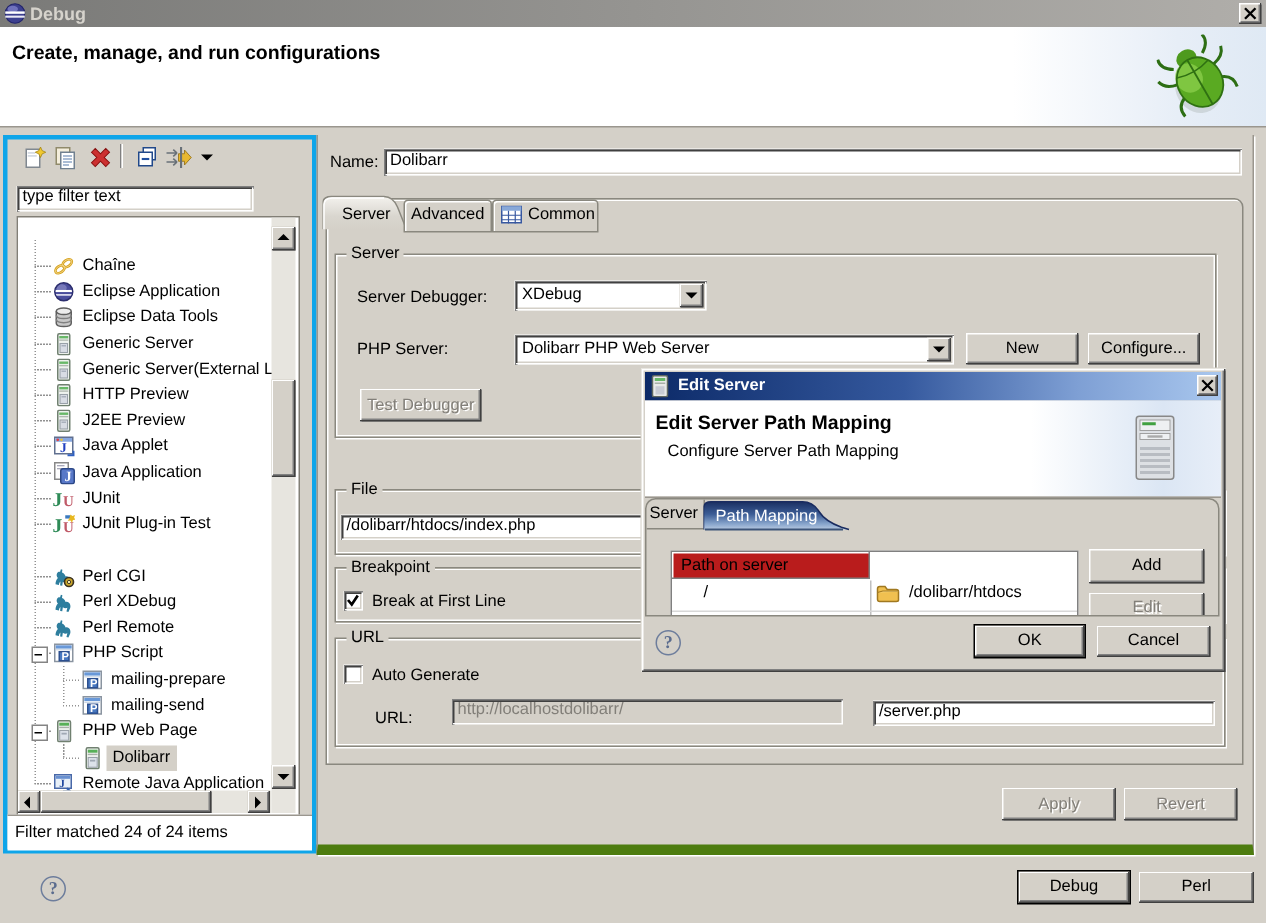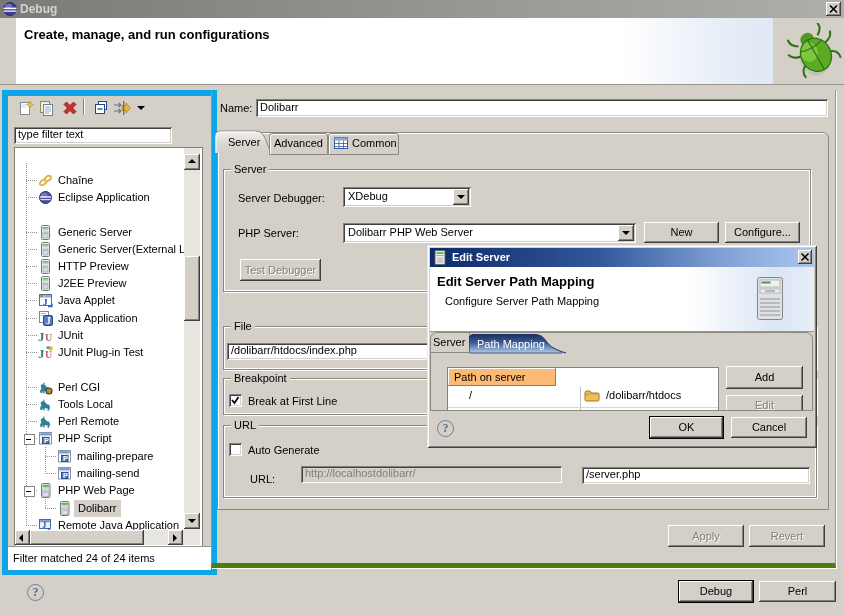--- a/index.html
+++ b/index.html
@@ -28,21 +28,21 @@
       <rect x="0.5" y="8.4" width="13" height="1.4" fill="#e8e8f4"></rect>
     </svg>
  <div class="ab" style="left:20px;top:2px;font-weight:bold;font-size:12px;color:#d6d3cc">Debug</div>
  <div class="xbtn" style="left:826px;top:2px;width:15px;height:14px">
   <svg width="15" height="14">
         <path d="M4 3.5 L11 10.5 M11 3.5 L4 10.5" stroke="#000" stroke-width="1.6"></path>
       </svg>
  </div>
 </div>
 
-<div class="ab" style="left:16px;top:18px;width:757px;height:66px;background:linear-gradient(90deg,#ffffff 0%,#ffffff 80%,#e7eef7 93%,#dfe9f4 100%)">
+<div class="ab" style="left:0;top:18px;width:844px;height:66px;background:linear-gradient(90deg,#ffffff 0%,#ffffff 80%,#e7eef7 93%,#dfe9f4 100%)">
  <div class="ab" style="left:8px;top:9px;font-weight:bold;font-size:13px">Create, manage, and run configurations</div>
  <svg class="ab" style="left:771px;top:5px" width="57" height="58" viewBox="0 0 57 58">
   <g transform="rotate(-30 28 30)">
    <ellipse cx="25" cy="35" rx="15" ry="17" fill="#98a29a" opacity="0.3"></ellipse>
    <g stroke="#2d6e14" stroke-width="2" fill="none">
     <path d="M17 16 C12 13 10 9 11 5"></path>
           <path d="M14 26 C8 25 5 22 4 18"></path>
           <path d="M14 36 C9 38 7 42 8 47"></path>
     <path d="M39 16 C44 13 46 9 45 5"></path>
           <path d="M42 26 C48 25 51 22 52 18"></path>
@@ -52,21 +52,21 @@
    <ellipse cx="28" cy="32" rx="15" ry="17" fill="#5aaa22"></ellipse>
    <ellipse cx="23" cy="26" rx="9" ry="10" fill="#8ed24e" opacity="0.7"></ellipse>
    <path d="M28 15 L28 49" stroke="#2f7012" stroke-width="1.2"></path>
    <path d="M16 22 Q28 26 40 22" stroke="#2f7012" stroke-width="1" fill="none"></path>
    <ellipse cx="28" cy="32" rx="15" ry="17" fill="none" stroke="#2f7012" stroke-width="1.2"></ellipse>
   </g>
  </svg>
 </div>
 <div class="ab" style="left:0;top:84px;width:844px;height:1px;background:#9a968e"></div>
 
-<div class="ab" style="left:2px;top:90px;width:203px;height:473px;background:#d4d0c8;border:6px solid #0ea5e9">
+<div class="ab" style="left:2px;top:90px;width:203px;height:473px;background:#d4d0c8;border:3px solid #0ea5e9">
 <svg class="ab" style="left:10px;top:4px" width="16" height="16">
       <rect x="2.5" y="2.5" width="9" height="12" fill="#fff" stroke="#808890"></rect>
       <rect x="3.5" y="4.5" width="5" height="0.9" fill="#c8d0dc"></rect>
       <rect x="3.5" y="6.5" width="6" height="0.9" fill="#c8d0dc"></rect>
       <path d="M12 1 l1.1 2.4 2.4 1.1 -2.4 1.1 -1.1 2.4 -1.1-2.4 -2.4-1.1 2.4-1.1Z" fill="#f0c830" stroke="#a08010" stroke-width="0.5"></path>
     </svg>
 <svg class="ab" style="left:30px;top:4px" width="17" height="16">
       <rect x="2.5" y="1.5" width="9" height="11" fill="#f4eedc" stroke="#908a6a"></rect>
       <rect x="5.5" y="4.5" width="9" height="11" fill="#fff" stroke="#708090"></rect>
       <g fill="#90a8c8">
@@ -116,20 +116,29 @@
         <div class="ab" style="left:11px;top:8px;width:11px;height:1px;background:repeating-linear-gradient(90deg,#919191 0 1px,transparent 1px 2px)"></div>
         <span class="ab" style="left:23px;top:1px"><svg width="15" height="15" viewBox="0 0 15 15">
             <circle cx="7.5" cy="7.5" r="6" fill="#4a4d9c"></circle>
             <ellipse cx="6" cy="5" rx="3.5" ry="2.5" fill="#8a8cc8" opacity="0.7"></ellipse>
             <rect x="1.6" y="6.3" width="11.8" height="1.4" fill="#fff"></rect>
             <rect x="1.9" y="9" width="11.2" height="1.2" fill="#d8d8ec"></rect>
             <circle cx="7.5" cy="7.5" r="6" fill="none" stroke="#2c2e6e"></circle>
           </svg></span>
         <span class="ab" style="left:43px;top:0">Eclipse Application</span>
       </div>
+<div class="row" style="left:0;top:58px;width:230px">
+        <div class="ab" style="left:11px;top:8px;width:11px;height:1px;background:repeating-linear-gradient(90deg,#919191 0 1px,transparent 1px 2px)"></div>
+        <span class="ab" style="left:23px;top:1px"><svg width="15" height="15" viewBox="0 0 15 15">
+            <path d="M2.5 3.5 v8 c0 1.4 2.3 2.2 5 2.2 s5 -.8 5 -2.2 v-8" fill="#c8c8c8" stroke="#606060"></path>
+            <ellipse cx="7.5" cy="3.5" rx="5" ry="2.2" fill="#ececec" stroke="#606060"></ellipse>
+            <path d="M2.5 6.2 c0 1.4 2.3 2.2 5 2.2 s5 -.8 5 -2.2 M2.5 8.9 c0 1.4 2.3 2.2 5 2.2 s5 -.8 5 -2.2" fill="none" stroke="#808080"></path>
+          </svg></span>
+        <span class="ab" style="left:43px;top:0">Eclipse Data Tools</span>
+      </div>
 <div class="row" style="left:0;top:76px;width:230px">
         <div class="ab" style="left:11px;top:8px;width:11px;height:1px;background:repeating-linear-gradient(90deg,#919191 0 1px,transparent 1px 2px)"></div>
         <span class="ab" style="left:23px;top:1px"><svg width="15" height="15" viewBox="0 0 15 15">
             <rect x="3.5" y="0.5" width="8" height="14" rx="1" fill="#eef2ee" stroke="#708070"></rect>
             <rect x="4.5" y="2" width="6" height="1.6" fill="#68b868"></rect>
             <rect x="4.5" y="4.3" width="6" height="0.9" fill="#b0b8b0"></rect>
             <rect x="5" y="7" width="5" height="6" fill="#d8dce4" stroke="#98a0a8" stroke-width="0.7"></rect>
             <rect x="6" y="8" width="3" height="1" fill="#a8b0bc"></rect>
           </svg></span>
         <span class="ab" style="left:43px;top:0">Generic Server</span>
@@ -215,21 +224,21 @@
             <circle cx="11" cy="11" r="3" fill="#caa62a" stroke="#3a3220" stroke-width="1.1"></circle>
             <circle cx="11" cy="11" r="1.1" fill="#f8ecb0" stroke="#3a3220" stroke-width="0.6"></circle>
           </svg></span>
         <span class="ab" style="left:43px;top:0">Perl CGI</span>
       </div>
 <div class="row" style="left:0;top:248px;width:230px">
         <div class="ab" style="left:11px;top:8px;width:11px;height:1px;background:repeating-linear-gradient(90deg,#919191 0 1px,transparent 1px 2px)"></div>
         <span class="ab" style="left:23px;top:1px"><svg width="15" height="15" viewBox="0 0 15 15">
             <path d="M2 12.5 c0-2 .8-3.5 1.6-4.2 c-.8-.8-1.1-2-.6-3 c.4-.9 1.3-1.3 2-1 l.6-1.8 1 .3 -.3 1.9 c1.2.4 2 1.4 2.4 2.6 c.5-.3 1.6-.2 2.3.5 c.9.8 1.2 2.4.8 3.6 l-1.2 2.6 -1.3-.4 .6-2.4 c-.9.4-2.2.3-3-.4 l-.4 2.7 -1.4-.2 .2-2.6 c-.6.6-1 1.3-1 2.3 Z" fill="#2e7e9e"></path>
           </svg></span>
-        <span class="ab" style="left:43px;top:0">Tools Local</span>
+        <span class="ab" style="left:43px;top:0">Perl XDebug</span>
       </div>
 <div class="row" style="left:0;top:265px;width:230px">
         <div class="ab" style="left:11px;top:8px;width:11px;height:1px;background:repeating-linear-gradient(90deg,#919191 0 1px,transparent 1px 2px)"></div>
         <span class="ab" style="left:23px;top:1px"><svg width="15" height="15" viewBox="0 0 15 15">
             <path d="M2 12.5 c0-2 .8-3.5 1.6-4.2 c-.8-.8-1.1-2-.6-3 c.4-.9 1.3-1.3 2-1 l.6-1.8 1 .3 -.3 1.9 c1.2.4 2 1.4 2.4 2.6 c.5-.3 1.6-.2 2.3.5 c.9.8 1.2 2.4.8 3.6 l-1.2 2.6 -1.3-.4 .6-2.4 c-.9.4-2.2.3-3-.4 l-.4 2.7 -1.4-.2 .2-2.6 c-.6.6-1 1.3-1 2.3 Z" fill="#2e7e9e"></path>
           </svg></span>
         <span class="ab" style="left:43px;top:0">Perl Remote</span>
       </div>
 <div class="row" style="left:0;top:282px;width:230px">
         <div class="ab" style="left:11px;top:8px;width:11px;height:1px;background:repeating-linear-gradient(90deg,#919191 0 1px,transparent 1px 2px)"></div>
@@ -315,21 +324,21 @@
         </div>
 <div class="ab" style="left:15px;top:0;width:114px;height:15px;background:#d4d0c8;box-shadow:inset -1px -1px #404040,inset 1px 1px #fff,inset -2px -2px #808080"></div>
 <div class="ab" style="left:153px;top:0;width:15px;height:15px;background:#d4d0c8;box-shadow:inset -1px -1px #404040,inset 1px 1px #fff,inset -2px -2px #808080">
           <div class="tri-r ab" style="left:5px;top:4px"></div>
         </div>
 </div>
 </div>
 <div class="ab" style="left:0;top:450px;width:203px;height:23px;background:#fff;border-top:1px solid #9a968e;line-height:22px"><span style="margin-left:5px">Filter matched 24 of 24 items</span></div>
 </div>
 
-<div class="ab" style="left:211px;top:90px;width:623px;height:473px;border-left:1px solid #9a968e;border-bottom:5px solid #4d7c0f;border-right:1px solid #9a968e;box-shadow:1px 1px 0 #fff">
+<div class="ab" style="left:211px;top:90px;width:623px;height:473px;border-left:1px solid #9a968e;border-bottom:7px solid #4d7c0f;border-right:1px solid #9a968e;box-shadow:1px 1px 0 #fff">
 <div class="ab" style="left:8px;top:12px">Name:</div>
 <div class="sunk" style="left:44px;top:9px;width:572px;height:18px;line-height:16px"><span style="margin-left:4px">Dolibarr</span></div>
 <div class="ab" style="left:5px;top:42px;width:610px;height:376px;border:1px solid #8a887f;border-radius:6px 6px 0 0;box-shadow:inset 1px 1px 0 #fff"></div>
 <svg class="ab" style="left:3px;top:40px" width="58" height="23" viewBox="0 0 58 23">
       <defs>
         <linearGradient id="stg" x1="0" y1="0" x2="0" y2="1">
           <stop offset="0" stop-color="#f4f2ee"></stop>
           <stop offset="0.6" stop-color="#d9d6cf"></stop>
           <stop offset="1" stop-color="#d4d0c8"></stop>
         </linearGradient>
@@ -423,21 +432,21 @@
             <stop offset="0.8" stop-color="#88a5cc"></stop>
             <stop offset="1" stop-color="#b7c9e1"></stop>
           </linearGradient>
         </defs>
         <path d="M0 20 L0 6 Q0 1.5 5 1.5 L66 1.5 Q73 1.5 77 8 Q81 14.5 92 18.5 L97 20 Z" fill="url(#tg)"></path>
         <path d="M0 20 L0 6 Q0 1.5 5 1.5 L66 1.5 Q73 1.5 77 8 Q81 14.5 92 18.5 L97 20" fill="none" stroke="#1a2c60"></path>
         <path d="M1 20 L93 20" stroke="#3c5478" stroke-width="1.2" fill="none"></path>
         <text x="8" y="14.5" fill="#fff" font-family="Liberation Sans" font-size="11">Path Mapping</text>
       </svg>
 <div class="ab" style="left:16px;top:34px;width:270px;height:60px;border:1px solid #808080;background:#fff">
-<div class="ab" style="left:0;top:0;width:108px;height:18px;background:#fdba74;box-shadow:inset -1px -1px #808080,inset 1px 1px #fff;line-height:18px"><span style="margin-left:6px">Path on server</span></div>
+<div class="ab" style="left:0;top:0;width:132px;height:18px;background:#b91c1c;box-shadow:inset -1px -1px #808080,inset 1px 1px #fff;line-height:18px"><span style="margin-left:6px">Path on server</span></div>
 <div class="ab" style="left:21px;top:21px">/</div>
 <div class="ab" style="left:132px;top:19px;width:1px;height:41px;background:#c0c0c0"></div>
 <svg class="ab" style="left:136px;top:21px" width="16" height="13">
           <path d="M1 3.5 Q1 2 2.5 2 L6 2 L7.5 4 L13.5 4 Q15 4 15 5.5 L15 11 Q15 12 13.5 12 L2.5 12 Q1 12 1 10.5 Z" fill="#f0c050" stroke="#a07820"></path>
           <path d="M1 6 L4.5 5 L15 5 L15 5.5" fill="#f8d880" stroke="#a07820" stroke-width="0.7"></path>
         </svg>
 <div class="ab" style="left:158px;top:21px">/dolibarr/htdocs</div>
 <div class="ab" style="left:0;top:39px;width:270px;height:1px;background:#d8d8d8"></div>
 </div>
 <div class="btn" style="left:295px;top:33px;width:77px;height:23px;line-height:23px">Add</div>

